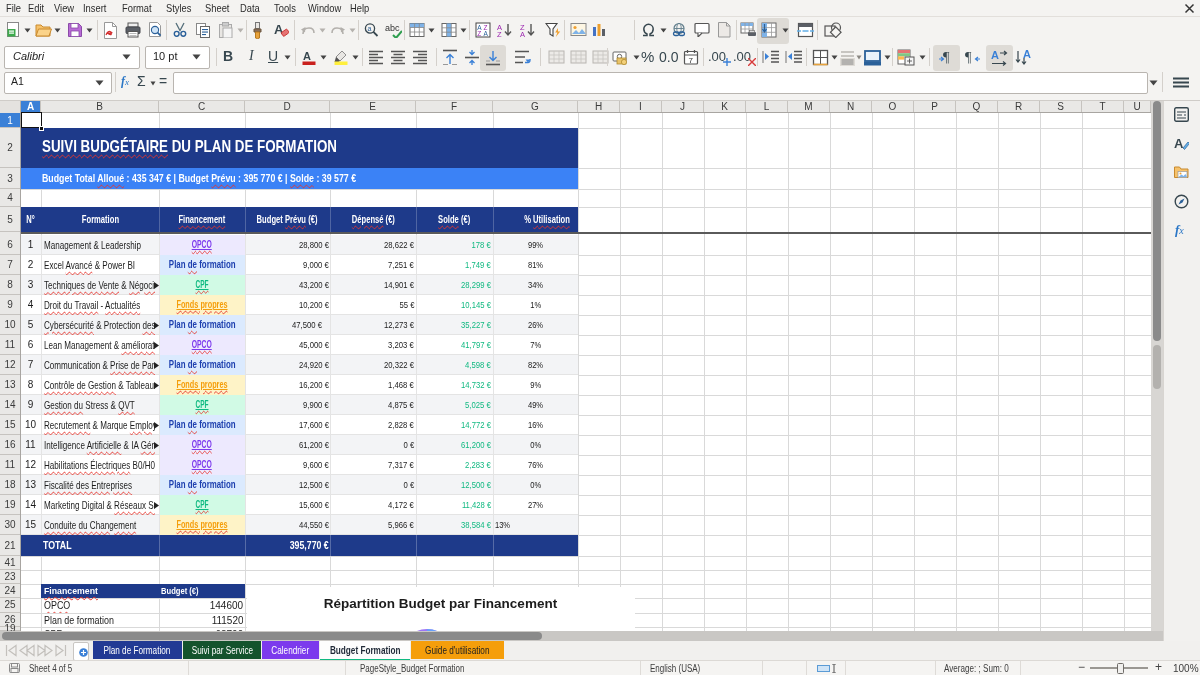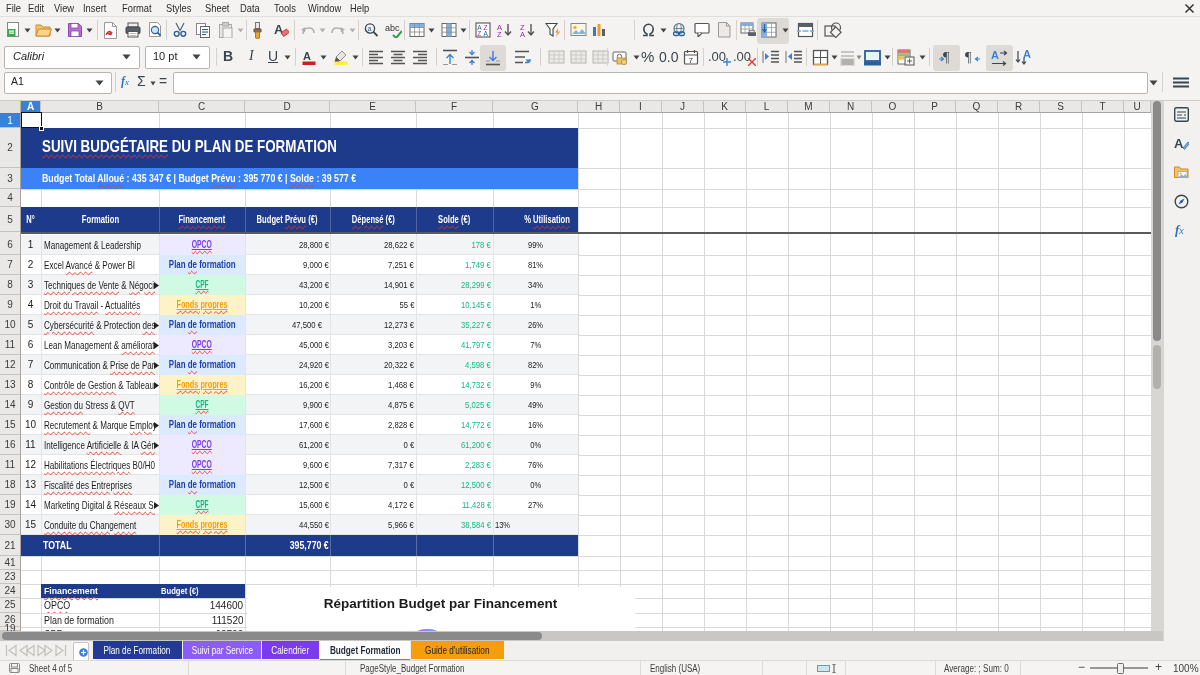--- a/index.html
+++ b/index.html
@@ -858,21 +858,21 @@
 <path d="M33 1.5 L40 6.5 L33 11.5 Z M40 1.5 L47 6.5 L40 11.5 Z"></path>
 <path d="M51 1.5 L58 6.5 L51 11.5 Z M60.5 1 v11"></path>
 </g>
   </svg>
 <div class="a" style="left:73px;top:642px;width:14px;height:17px;background:#fff;border:1px solid #c9c6c2;border-radius:2px;"></div>
 <svg class="a" style="left:79px;top:648px" width="9" height="9">
     <circle cx="4.5" cy="4.5" r="4.3" fill="#3a80d7"></circle>
     <path d="M4.5 2 v5 M2 4.5 h5" stroke="#fff" stroke-width="1.2"></path>
   </svg>
 <div class="a" style="left:92.5px;top:641px;width:89.5px;height:17.5px;background:#223a94;color:#fff;font-size:10.5px;font-weight:normal;text-align:center;line-height:18px;"><span style="display:inline-block;transform:scaleX(0.78);transform-origin:50% 50%;white-space:nowrap;">Plan de Formation</span></div>
-<div class="a" style="left:183px;top:641px;width:77.5px;height:17.5px;background:#8b5cf6;color:#fff;font-size:10.5px;font-weight:normal;text-align:center;line-height:18px;"><span style="display:inline-block;transform:scaleX(0.78);transform-origin:50% 50%;white-space:nowrap;">Suivi par Service</span></div>
+<div class="a" style="left:183px;top:641px;width:77.5px;height:17.5px;background:#14532d;color:#fff;font-size:10.5px;font-weight:normal;text-align:center;line-height:18px;"><span style="display:inline-block;transform:scaleX(0.78);transform-origin:50% 50%;white-space:nowrap;">Suivi par Service</span></div>
 <div class="a" style="left:261.5px;top:641px;width:57.0px;height:17.5px;background:#7c3aed;color:#fff;font-size:10.5px;font-weight:normal;text-align:center;line-height:18px;"><span style="display:inline-block;transform:scaleX(0.78);transform-origin:50% 50%;white-space:nowrap;">Calendrier</span></div>
 <div class="a" style="left:319.5px;top:641px;width:90.5px;height:17.5px;background:#fdfdfd;color:#1f2937;font-size:10.5px;font-weight:bold;text-align:center;line-height:18px;border-bottom:2.5px solid #10b981;box-sizing:content-box;"><span style="display:inline-block;transform:scaleX(0.78);transform-origin:50% 50%;white-space:nowrap;">Budget Formation</span></div>
 <div class="a" style="left:411px;top:641px;width:92.5px;height:17.5px;background:#f59e0b;color:#222;font-size:10.5px;font-weight:normal;text-align:center;line-height:18px;"><span style="display:inline-block;transform:scaleX(0.78);transform-origin:50% 50%;white-space:nowrap;">Guide d'utilisation</span></div>
 <div class="a" style="left:0;top:660px;width:1200px;height:15px;background:#f5f4f2;border-top:1px solid #dcd9d5;box-sizing:border-box;"></div>
 <svg class="a" style="left:9px;top:663px" width="11" height="10">
     <rect x="0.5" y="0.5" width="10" height="9" rx="1" fill="none" stroke="#8a8a8a"></rect>
     <rect x="2.5" y="0.5" width="6" height="3.5" fill="none" stroke="#8a8a8a"></rect>
     <rect x="2" y="5.5" width="7" height="4" fill="none" stroke="#8a8a8a"></rect>
   </svg>
 <div class="a" style="left:29px;top:663px;font-size:10px;color:#3d3d3d;white-space:nowrap;"><span style="display:inline-block;transform:scaleX(0.8);transform-origin:0 50%;white-space:nowrap;">Sheet 4 of 5</span></div>

